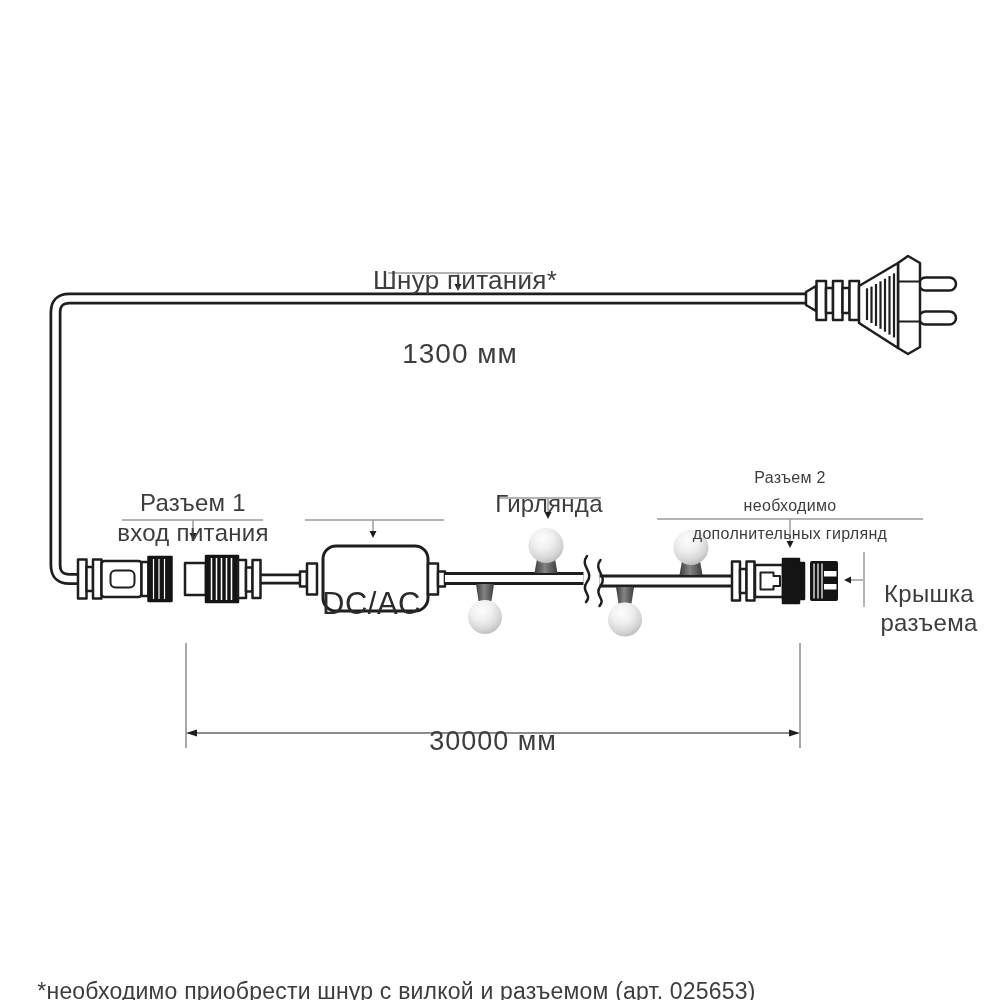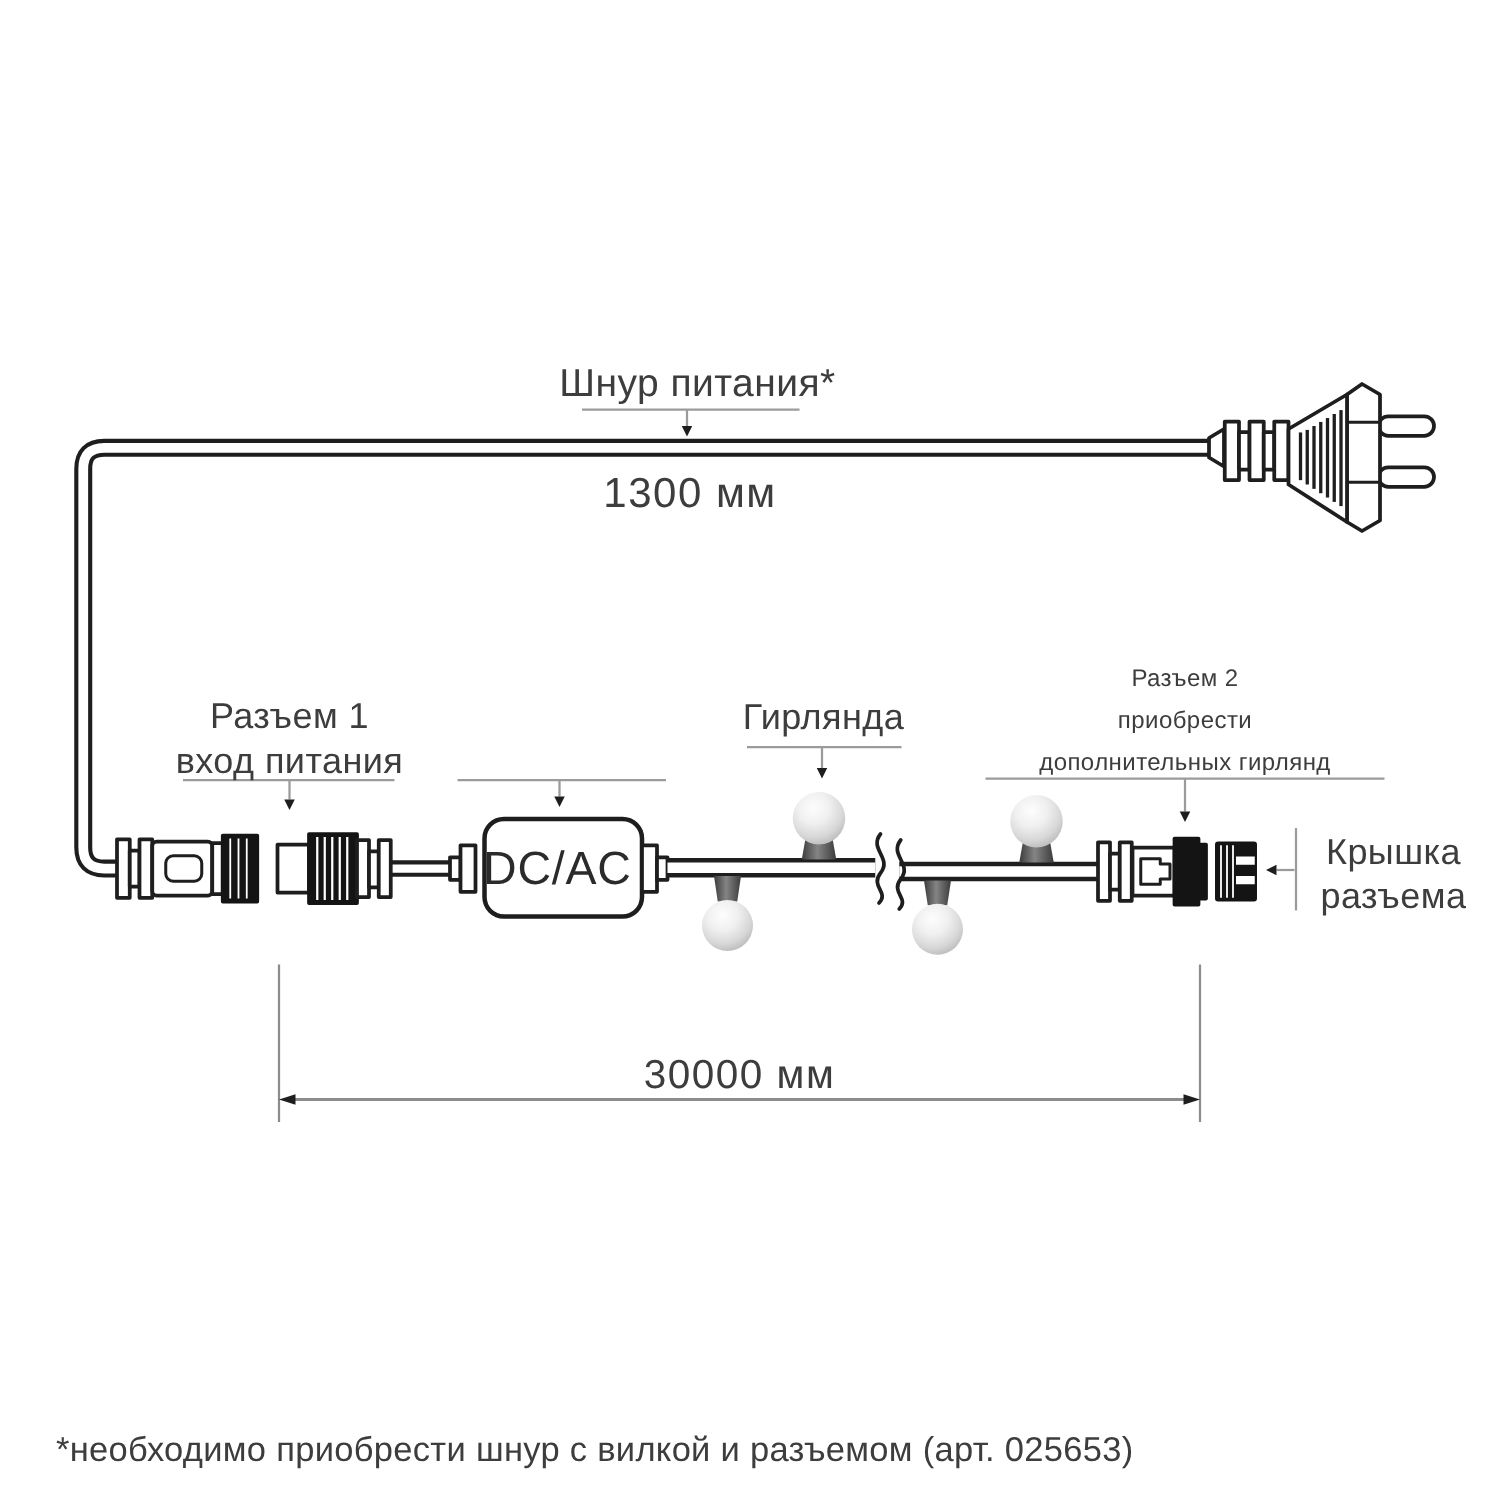--- a/index.html
+++ b/index.html
@@ -5,20 +5,21 @@
   html,body{margin:0;padding:0;background:#ffffff;}
   #canvas{
     position:relative;width:1000px;height:1000px;background:#ffffff;
     font-family:"Liberation Sans",sans-serif;overflow:hidden;
   }
   #art{position:absolute;left:0;top:0;}
   .lbl{
     position:absolute;color:#3d3d3d;text-align:center;
     letter-spacing:.3px;white-space:nowrap;
     font-family:"Liberation Sans",sans-serif;
+    margin-top:25px;
   }
   .lbl-power{left:340px;top:240px;width:250px;font-size:26px;}
   .lbl-1500{left:335px;top:313px;width:250px;font-size:28px;letter-spacing:1px;}
   .lbl-conn1{left:108px;top:463px;width:170px;font-size:24px;line-height:30px;}
   .lbl-rect{left:290px;top:484px;width:165px;font-size:24px;}
   .lbl-garl{left:474px;top:465px;width:150px;font-size:24px;}
   .lbl-conn2{left:650px;top:439px;width:280px;font-size:16px;line-height:28px;}
   .lbl-cap{left:874px;top:554px;width:110px;font-size:24px;line-height:29px;text-align:center;}
   .lbl-20000{left:393px;top:701px;width:200px;font-size:27px;letter-spacing:1px;}
   .lbl-dcac{
@@ -212,21 +213,21 @@
     <div>Разъем 1</div>
     <div>вход питания</div>
   </div>
 
   <div class="lbl lbl-dcac">DC/AC</div>
 
   <div class="lbl lbl-garl">Гирлянда</div>
 
   <div class="lbl lbl-conn2">
     <div>Разъем 2</div>
-    <div>приобрести</div>
+    <div>необходимо</div>
     <div>дополнительных гирлянд</div>
   </div>
 
   <div class="lbl lbl-cap">
     <div>Крышка</div>
     <div>разъема</div>
   </div>
 
   <div class="lbl lbl-20000">30000 мм</div>
 

